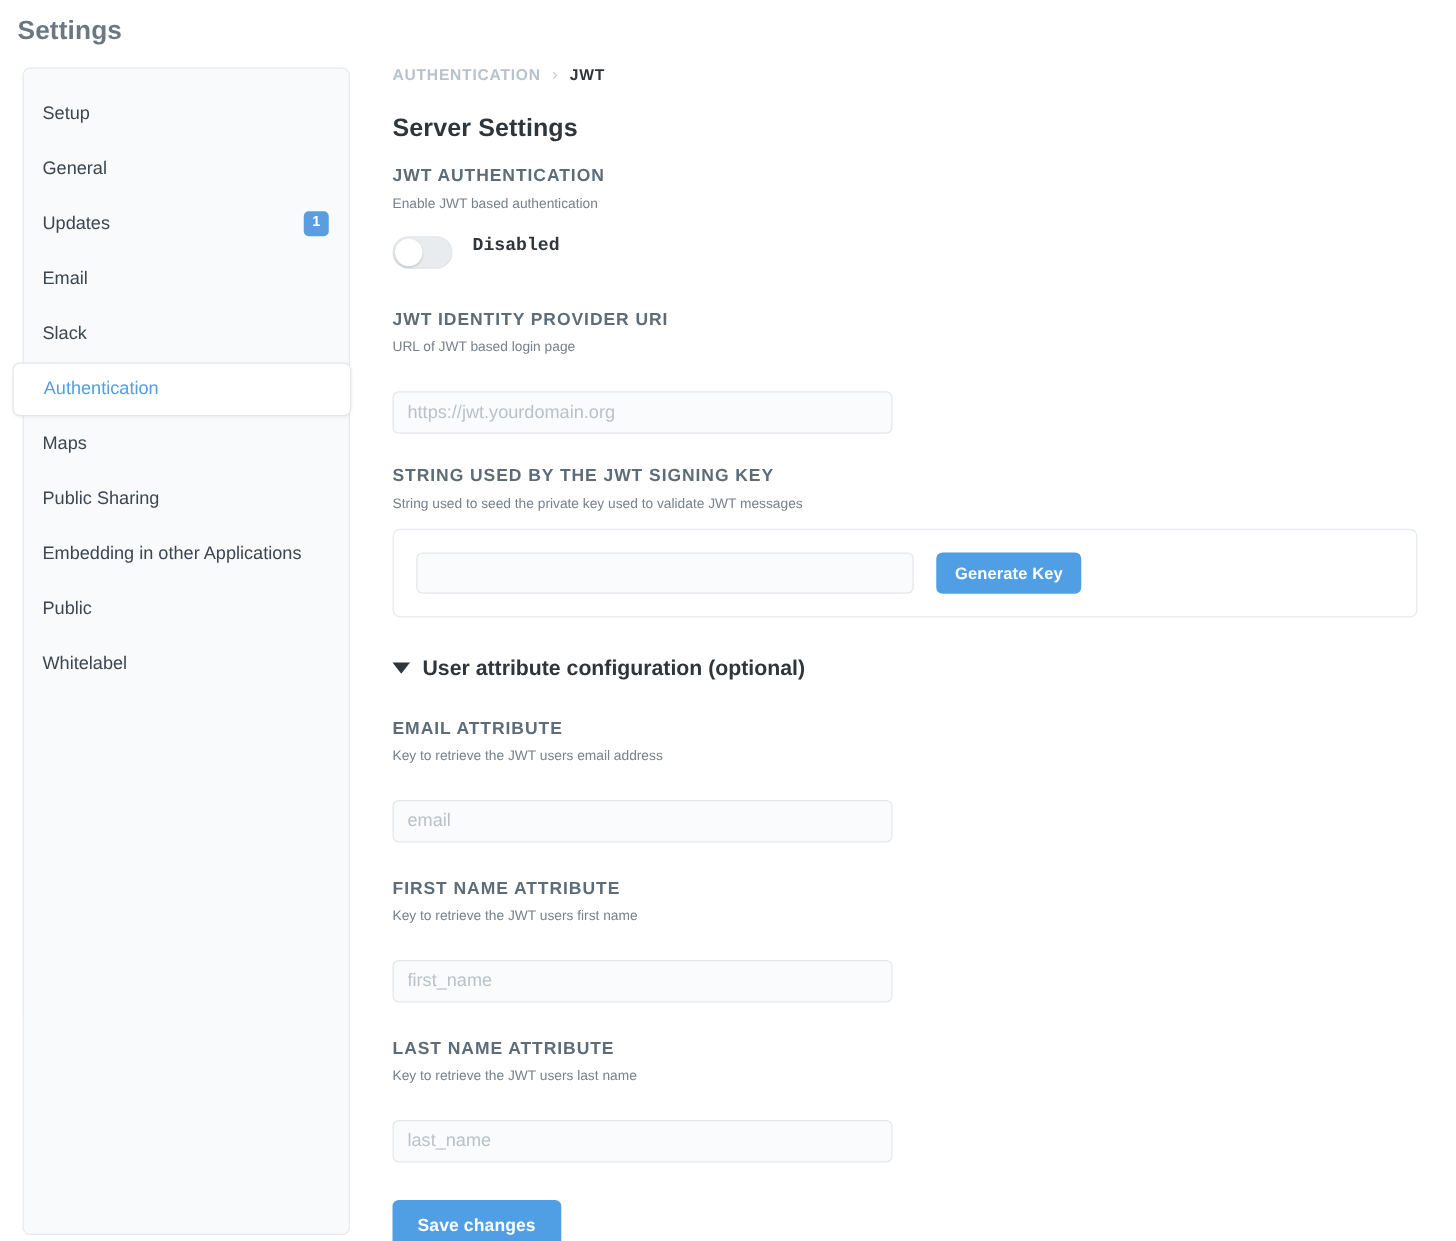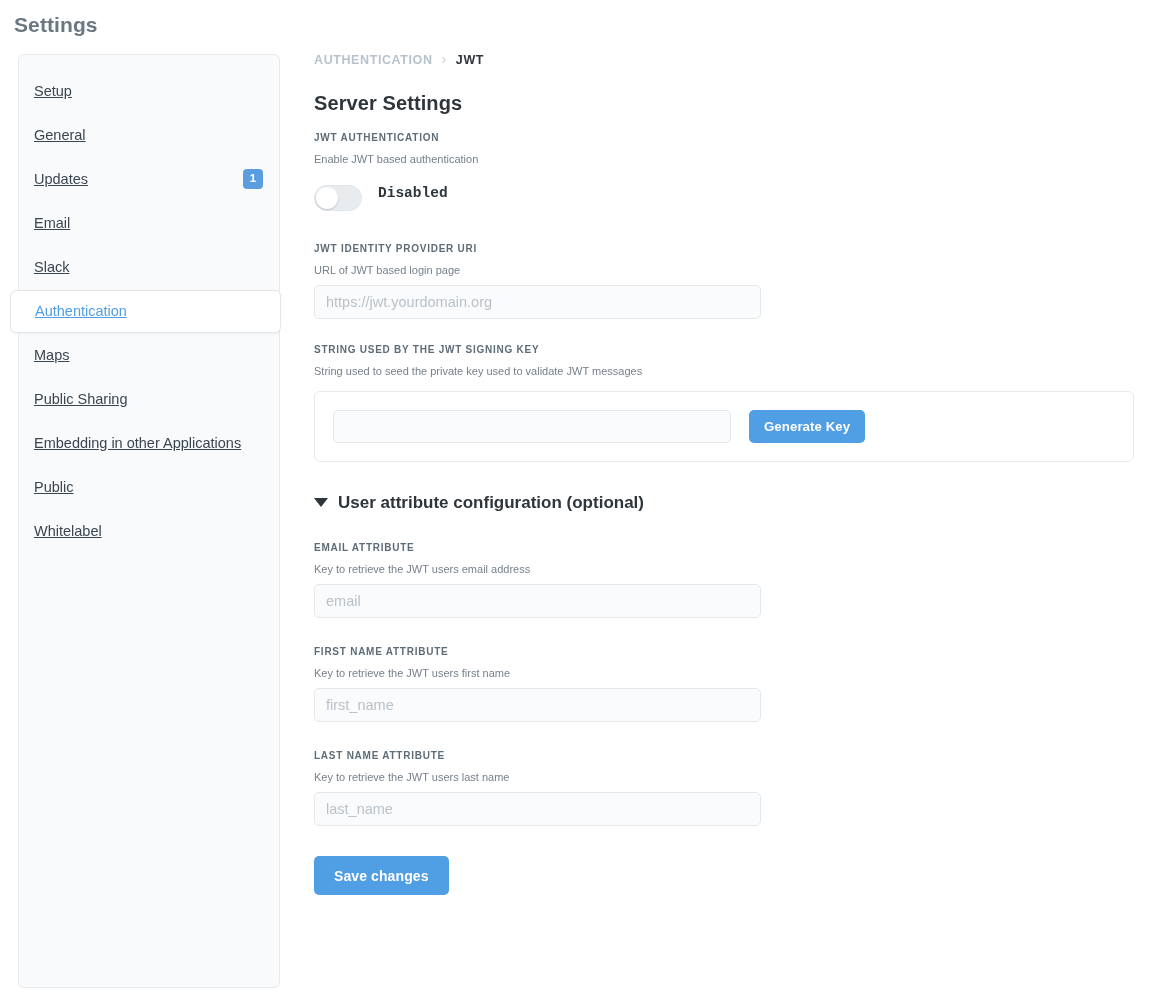--- a/index.html
+++ b/index.html
@@ -48,21 +48,21 @@
     height: 44px;
     display: flex;
     align-items: center;
     padding: 0 16px 0 15px;
     font-size: 14.5px;
     color: #3c4650;
     cursor: pointer;
     white-space: nowrap;
   }
 
-  .sidebar-item .label { flex: 1 1 auto; text-decoration: underline; }
+  .sidebar-item .label { flex: 1 1 auto; }
 
   .sidebar-item.active {
     position: absolute;
     left: -9px;
     width: 271px;
     height: 43px;
     background: #ffffff;
     border: 1px solid #e3e7ea;
     border-radius: 6px;
     color: #509ee3;
@@ -130,40 +130,40 @@
   .form {
     position: absolute;
     left: 0;
     top: 133px;
     width: 851px;
   }
 
   .field { margin-bottom: 0; }
 
   .field-label {
-    font-size: 10px;
+    font-size: 14px;
     font-weight: bold;
     letter-spacing: 0.75px;
     color: #5e6c78;
     text-transform: uppercase;
     line-height: 1;
   }
 
   .field-desc {
     font-size: 11px;
     color: #77818c;
     margin-top: 10px;
     line-height: 1.2;
   }
 
   .text-input {
     display: block;
-    width: 447px;
+    width: 400px;
     height: 34px;
-    margin-top: 8px;
+    margin-top: 28px;
     padding: 0 11px;
     background: #fafbfc;
     border: 1px solid #e4e8eb;
     border-radius: 5px;
     font-family: "Liberation Sans", "DejaVu Sans", sans-serif;
     font-size: 14.5px;
     color: #3c4650;
     outline: none;
   }
   .text-input::placeholder { color: #b9c2c9; }

